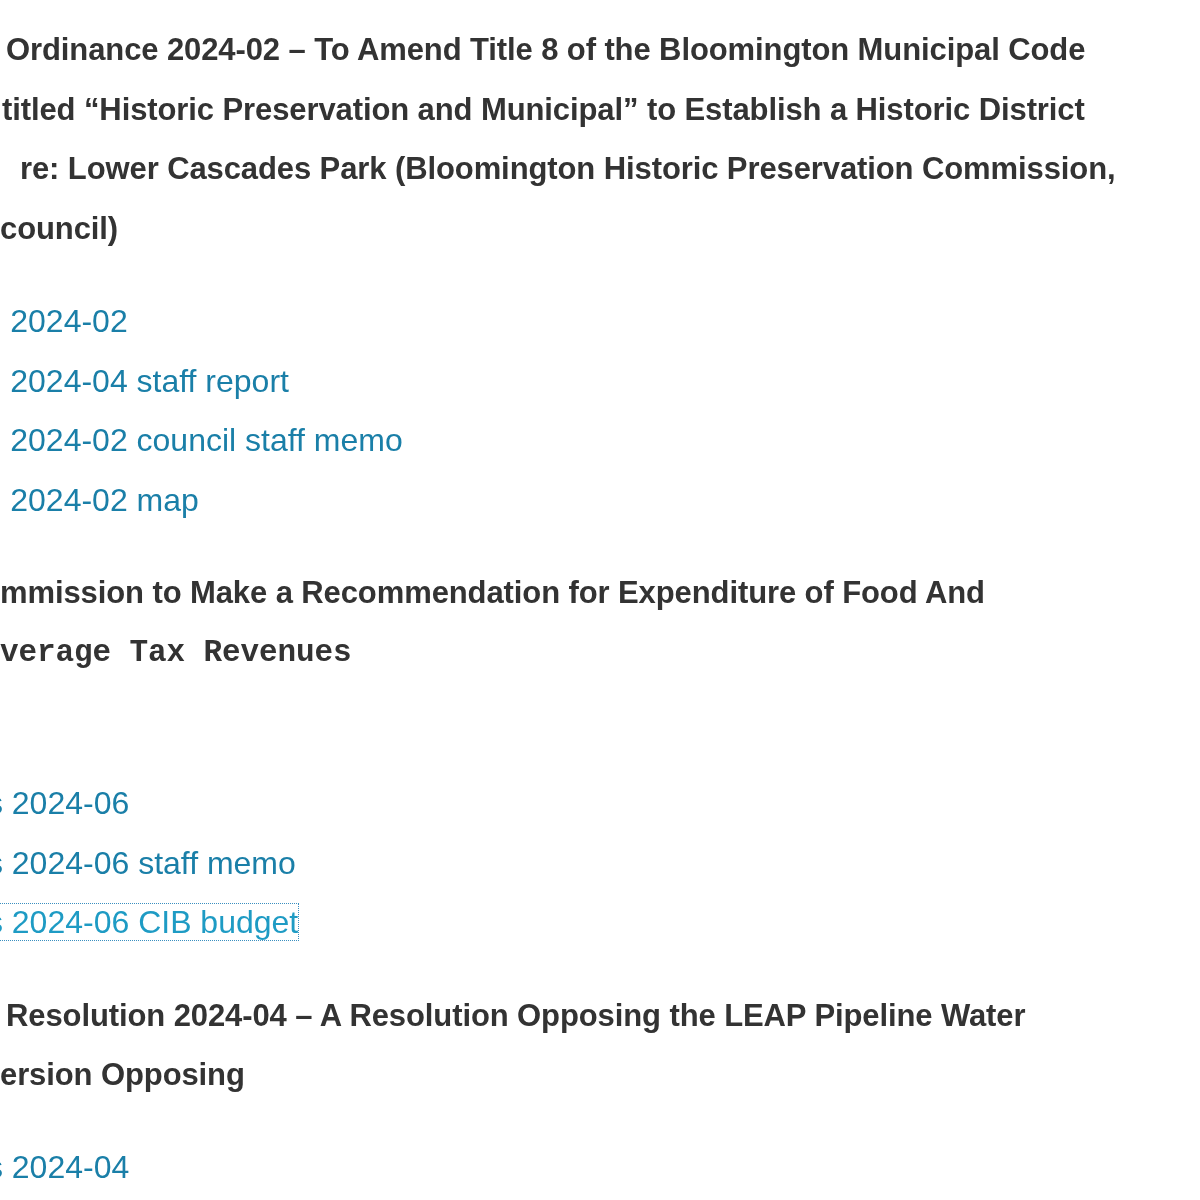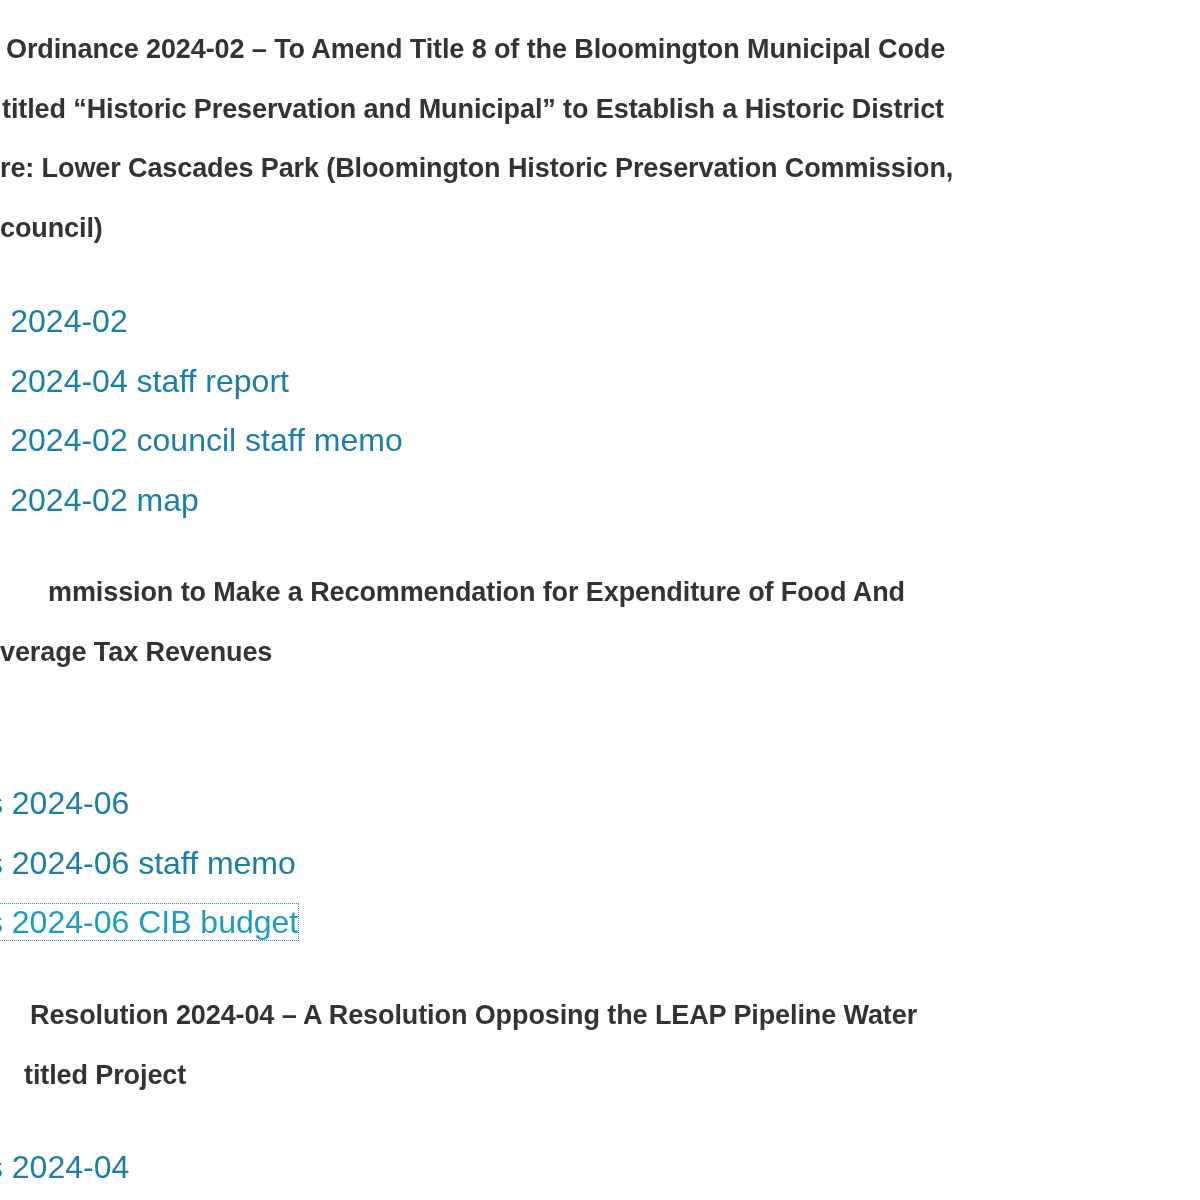--- a/index.html
+++ b/index.html
@@ -15,21 +15,21 @@
       left: -14px;
       top: 0;
       width: 1240px;
       font-family: "Liberation Sans", "DejaVu Sans", sans-serif;
     }
     .item-title {
       position: absolute;
       margin: 0;
       color: #333333;
       font-weight: bold;
-      font-size: 27px;
+      font-size: 31px;
       line-height: 59.5px;
       white-space: nowrap;
       letter-spacing: -0.1px;
     }
     .link-list {
       position: absolute;
       margin: 0;
       padding: 0;
       list-style: none;
     }
@@ -50,44 +50,44 @@
     }
   </style>
 </head>
 <body>
 
 <div class="page">
 
   <h3 class="item-title" style="left:20px; top:20px;">
     <div>Ordinance 2024-02 – To Amend Title 8 of the Bloomington Municipal Code</div>
     <div style="margin-left:-4px;">titled “Historic Preservation and Municipal” to Establish a Historic District</div>
-    <div style="margin-left:-6px;">re: Lower Cascades Park (Bloomington Historic Preservation Commission,</div>
+    <div style="margin-left:-6px;padding-left:20px;">re: Lower Cascades Park (Bloomington Historic Preservation Commission,</div>
     <div style="margin-left:-6px;">council)</div>
   </h3>
 
   <ul class="link-list" style="left:-38px; top:292px;">
     <li><a class="doc-link" href="#">Ord 2024-02</a></li>
     <li><a class="doc-link" href="#">Ord 2024-04 staff report</a></li>
     <li><a class="doc-link" href="#">Ord 2024-02 council staff memo</a></li>
     <li><a class="doc-link" href="#">Ord 2024-02 map</a></li>
   </ul>
 
   <h3 class="item-title" style="left:20px; top:563px;">
-    <div style="margin-left:-6px;padding-left:48px;">mmission to Make a Recommendation for Expenditure of Food And</div>
-    <div style="margin-left:-6px;">verage Tax Revenues</div>
+    <div style="margin-left:-6px;">mmission to Make a Recommendation for Expenditure of Food And</div>
+    <div style="margin-left:-6px;font-family:Liberation Mono, monospace;">verage Tax Revenues</div>
   </h3>
 
   <ul class="link-list" style="left:-40px; top:774px;">
     <li><a class="doc-link" href="#">Res 2024-06</a></li>
     <li><a class="doc-link" href="#">Res 2024-06 staff memo</a></li>
     <li><a class="doc-link focused" href="#">Res 2024-06 CIB budget</a></li>
   </ul>
 
-  <h3 class="item-title" style="left:20px; top:986px;margin-left:24px;">
+  <h3 class="item-title" style="left:20px; top:986px;">
     <div>Resolution 2024-04 – A Resolution Opposing the LEAP Pipeline Water</div>
-    <div style="margin-left:-6px; line-height:58px;">titled Project</div>
+    <div style="margin-left:-6px; line-height:58px;">ersion Opposing</div>
   </h3>
 
   <ul class="link-list" style="left:-40px; top:1138px;">
     <li><a class="doc-link" href="#">Res 2024-04</a></li>
   </ul>
 
 </div>
 
 </body></html>

